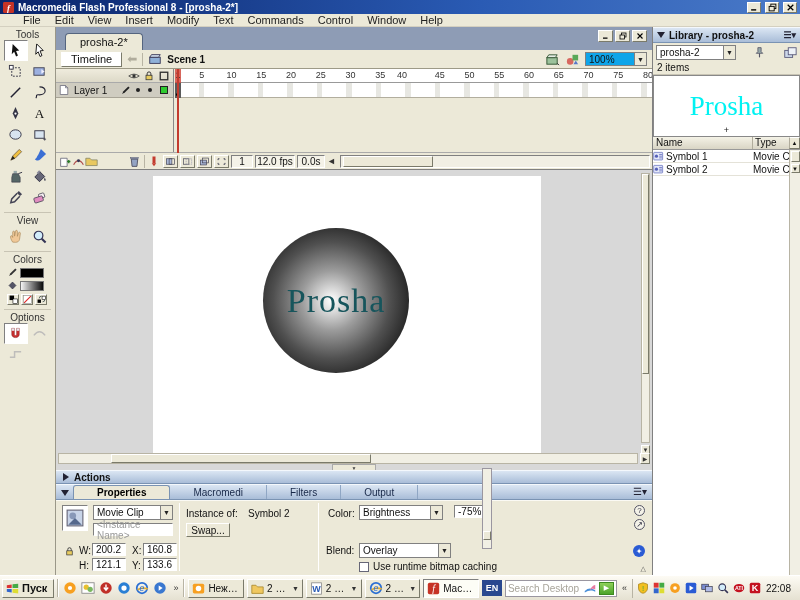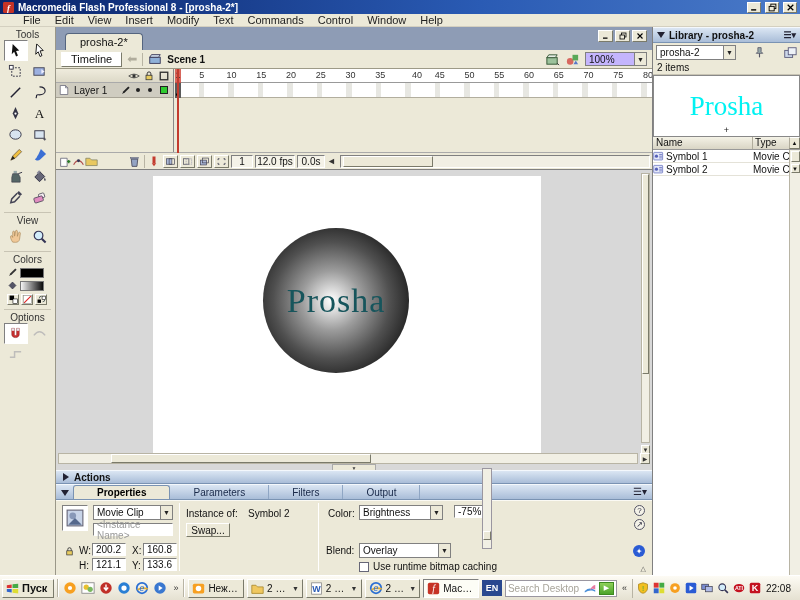--- a/index.html
+++ b/index.html
@@ -44,21 +44,21 @@
   .dbtn { width:15px; height:12px; display:flex; align-items:center; justify-content:center; }
 
   #editbar { height:19px; background:#ece9d8; border-bottom:1px solid #9d9a87;
     display:flex; align-items:center; gap:5px; padding:0 5px; }
   #timeline-btn { height:15px; padding:0 9px; background:#fff; border:1px solid;
     border-color:#fff #7a7a6a #7a7a6a #fff; font-size:11px; display:flex; align-items:center; }
   #back-arrow { color:#b0ac9c; font-size:12px; }
   .vsep { width:1px; height:13px; background:#b8b4a4; }
   #scene-label { font-weight:bold; font-size:10px; }
   #editbar-spacer { flex:1; }
-  #zoom-combo { width:62px; height:14px; background:#c4b5fd; border:1px solid #808080;
+  #zoom-combo { width:62px; height:14px; background:#0ea5e9; border:1px solid #808080;
     display:flex; align-items:center; }
   #zoom-combo .val { flex:1; padding-left:3px; font-size:10px; }
   .drop-btn { width:12px; height:100%; background:#ece9d8; border-left:1px solid #808080;
     display:flex; align-items:center; justify-content:center; font-size:7px; color:#222; }
 
   
   #timeline { position:relative; height:101px; background:#ece9d8; border-bottom:1px solid #808080; }
   #layerpanel { position:absolute; left:0; top:0; width:118px; height:84px; border-right:1px solid #888; }
   #tl-head { height:14px; background:linear-gradient(#efecdd,#ddd9c8); border-bottom:1px solid #aaa;
     display:flex; justify-content:flex-end; align-items:center; gap:3px; padding-right:3px; }
@@ -508,21 +508,21 @@
       <div id="ruler">
         <div id="playhead"></div>
       <span class="ruler-num" style="left: 2.975px;">1</span>
           <span class="ruler-num" style="left: 26.775px;">5</span>
           <span class="ruler-num" style="left: 56.525px;">10</span>
           <span class="ruler-num" style="left: 86.275px;">15</span>
           <span class="ruler-num" style="left: 116.025px;">20</span>
           <span class="ruler-num" style="left: 145.775px;">25</span>
           <span class="ruler-num" style="left: 175.525px;">30</span>
           <span class="ruler-num" style="left: 205.275px;">35</span>
-          <span class="ruler-num" style="left: 242px;">40</span>
+          <span class="ruler-num" style="left: 227px;">40</span>
           <span class="ruler-num" style="left: 264.775px;">45</span>
           <span class="ruler-num" style="left: 294.525px;">50</span>
           <span class="ruler-num" style="left: 324.275px;">55</span>
           <span class="ruler-num" style="left: 354.025px;">60</span>
           <span class="ruler-num" style="left: 383.775px;">65</span>
           <span class="ruler-num" style="left: 413.525px;">70</span>
           <span class="ruler-num" style="left: 443.275px;">75</span>
           <span class="ruler-num" style="left: 473.025px;">80</span>
         </div>
       <div id="framerow">
@@ -614,21 +614,21 @@
 
   <div id="actionsbar" class="panel-hdr-grad">
     <span class="tri-right"></span>
     <span>Actions</span>
   </div>
 
   <div id="propspanel">
     <div id="props-tabs" class="panel-hdr-grad">
       <span class="tri-down" id="props-collapse"></span>
       <span class="ptab active">Properties</span>
-        <span class="ptab">Parameters</span>
+        <span class="ptab">Macromedi</span>
         <span class="ptab">Filters</span>
         <span class="ptab">Output</span>
         <span id="props-menu">☰▾</span>
     </div>
     <div id="props-body">
       <span class="abs sunken" style="left:6px;top:4px;width:26px;height:26px;display:flex;align-items:center;justify-content:center">
         <svg viewBox="0 0 16 16" width="18" height="18">
             <rect x="1" y="1" width="14" height="14" fill="#c8d4e8" stroke="#667"></rect>
             <circle cx="6" cy="6" r="3" fill="#8898b8"></circle>
             <path d="M2 14 L8 8 L14 14 Z" fill="#55688c"></path>

